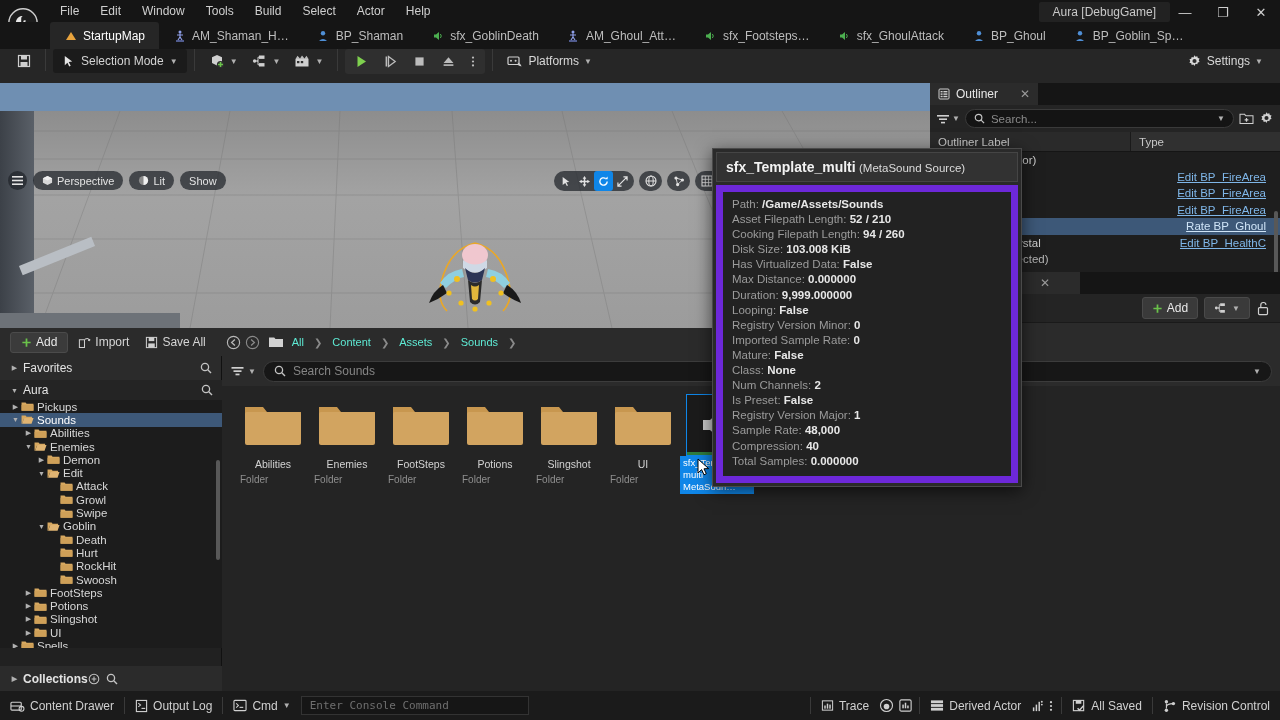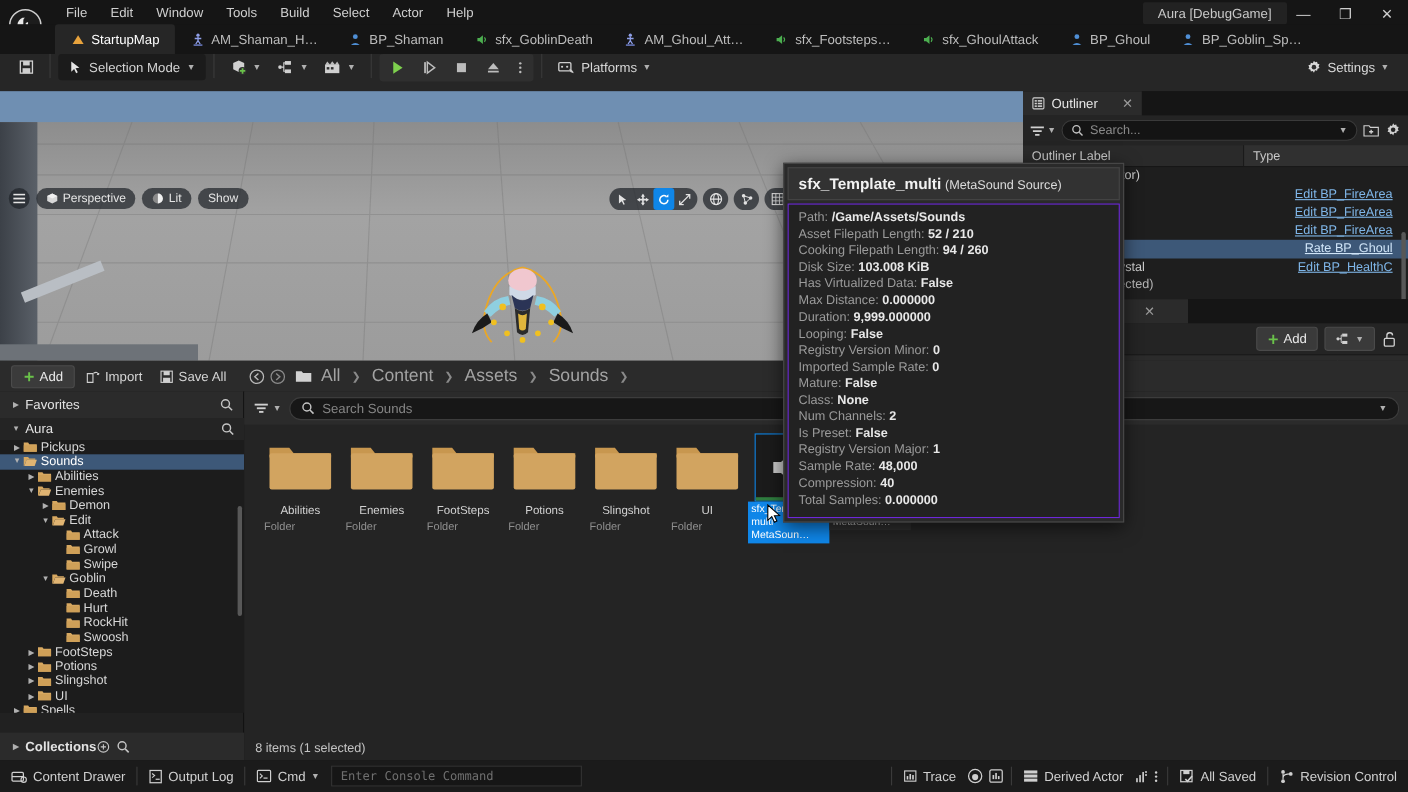--- a/index.html
+++ b/index.html
@@ -71,21 +71,21 @@
   .rpanel { position:absolute; left:1010px; top:272px; width:270px; height:58px; background:#1e1e1e; }
   .rp-tab { height:22px; background:#151515; display:flex; align-items:flex-end; }
   .rp-tabinner { height:22px; width:70px; background:#2b2b2b; display:flex; align-items:center; justify-content:center; color:#9a9a9a; }
   .addbtn { height:22px; background:#3a3a3a; border:1px solid #4a4a4a; border-radius:3px; display:flex; align-items:center; gap:4px; padding:0 9px; font-size:12px; color:#e8e8e8; }
 
   
   .cb { position:absolute; left:0; top:328px; width:1280px; height:363px; background:#242424; }
   .cb-toolbar { height:28px; display:flex; align-items:center; gap:4px; padding:0 10px; background:#2b2b2b; }
   .cb-add { height:21px; background:#3b3b3b; border:1px solid #4b4b4b; border-radius:3px; display:flex; align-items:center; gap:4px; padding:0 10px; color:#e9e9e9; font-size:12px; }
   .cb-tbtn { height:21px; display:flex; align-items:center; gap:4px; padding:0 6px; border-radius:3px; color:#d5d5d5; font-size:12px; }
-  .crumb { color:#a3a3a3; font-size:16px; padding:0 4px; }
+  .crumb { color:#5eead4; font-size:11px; padding:0 4px; }
   .crumb-sep { color:#8a8a8a; font-size:10px; padding:0 2px; }
 
   .cb-body { position:absolute; left:0; top:28px; width:1280px; height:335px; display:flex; }
   .cb-left { width:222px; background:#212121; border-right:1px solid #111; position:relative; }
   .panel-head { height:24px; background:#2b2b2b; display:flex; align-items:center; padding:0 9px; font-size:12px; color:#e3e3e3; font-weight:normal; }
   .panel-head .sp { margin-left:auto; }
   .tree { position:absolute; left:0; top:24px; width:222px; height:268px; overflow:hidden; background:#1c1c1c; }
   .tnode { height:13.3px; display:flex; align-items:center; font-size:11.5px; color:#d7d7d7; }
   .tnode.sel { background:#3d5878; color:#fff; }
   .tw { width:11px; flex:none; display:flex; align-items:center; justify-content:center; color:#b0b0b0; font-size:7px; }
@@ -108,21 +108,21 @@
   .asset-name.unsel { background:#2e2e2e; color:#b9b9b9; }
   .bar-green { position:absolute; left:0; right:0; bottom:0; height:3px; background:#2f7d3f; }
   .cb-status { position:absolute; left:0; bottom:0; width:100%; height:21px; display:flex; align-items:center; padding-left:10px; font-size:11.5px; color:#c3c3c3; background:#242424; }
 
   
   .tooltip { position:absolute; left:712px; top:148px; width:310px; z-index:40;
              background:#2a2a2a; border:1px solid #4a4a4a; box-shadow:0 4px 16px rgba(0,0,0,.6); }
   .tt-head { margin:3px; background:#323232; border:1px solid #454545; padding:6px 9px; }
   .tt-title { font-size:14px; color:#f2f2f2; font-weight:bold; }
   .tt-sub { font-size:11.5px; color:#dcdcdc; font-weight:normal; }
-  .tt-body { margin:0 3px 3px 3px; background:#222222; border:1px solid #6d28d9; padding:5px 9px 7px 9px; }
+  .tt-body { margin:0 3px 3px 3px; background:#222222; border:7px solid #6d28d9; padding:5px 9px 7px 9px; }
   .tt-row { font-size:11.5px; line-height:15.1px; color:#9b9b9b; white-space:nowrap; }
   .tt-row b { color:#e8e8e8; font-weight:bold; }
 
   
   .statusbar { position:absolute; left:0; top:691px; width:1280px; height:29px; background:#1b1b1b; display:flex; align-items:center; }
   .sb-btn { height:29px; display:flex; align-items:center; gap:5px; padding:0 10px; font-size:12px; color:#d0d0d0; }
   .sb-sep { width:1px; height:17px; background:#3a3a3a; }
   .cmdbox { width:228px; height:19px; background:#161616; border:1px solid #333; display:flex; align-items:center; padding:0 8px; color:#6f6f6f; font-family:"DejaVu Sans Mono", monospace; font-size:11px; }
   .cursor { position:absolute; left:697px; top:458px; width:13px; height:18px; z-index:60; }
 </style>
@@ -1026,23 +1026,20 @@
                   <path d="M28.5 7 a14 14 0 0 1 0 22" stroke="#9a9a9a" stroke-width="1.6" fill="none"></path>
                 </svg>
               </div>
               <div class="asset-name unsel">
                 <div>single</div>
                 <div>MetaSoun…</div>
               </div>
             </div>
           </div>
 
-        <div class="cb-status">
-          <span>8 items (1 selected)</span>
-        </div>
       </div>
     </div>
   </div>
 
   <div class="tooltip">
     <div class="tt-head">
       <span class="tt-title">sfx_Template_multi</span>
       <span class="tt-sub">(MetaSound Source)</span>
     </div>
     <div class="tt-body" id="tt-body">

